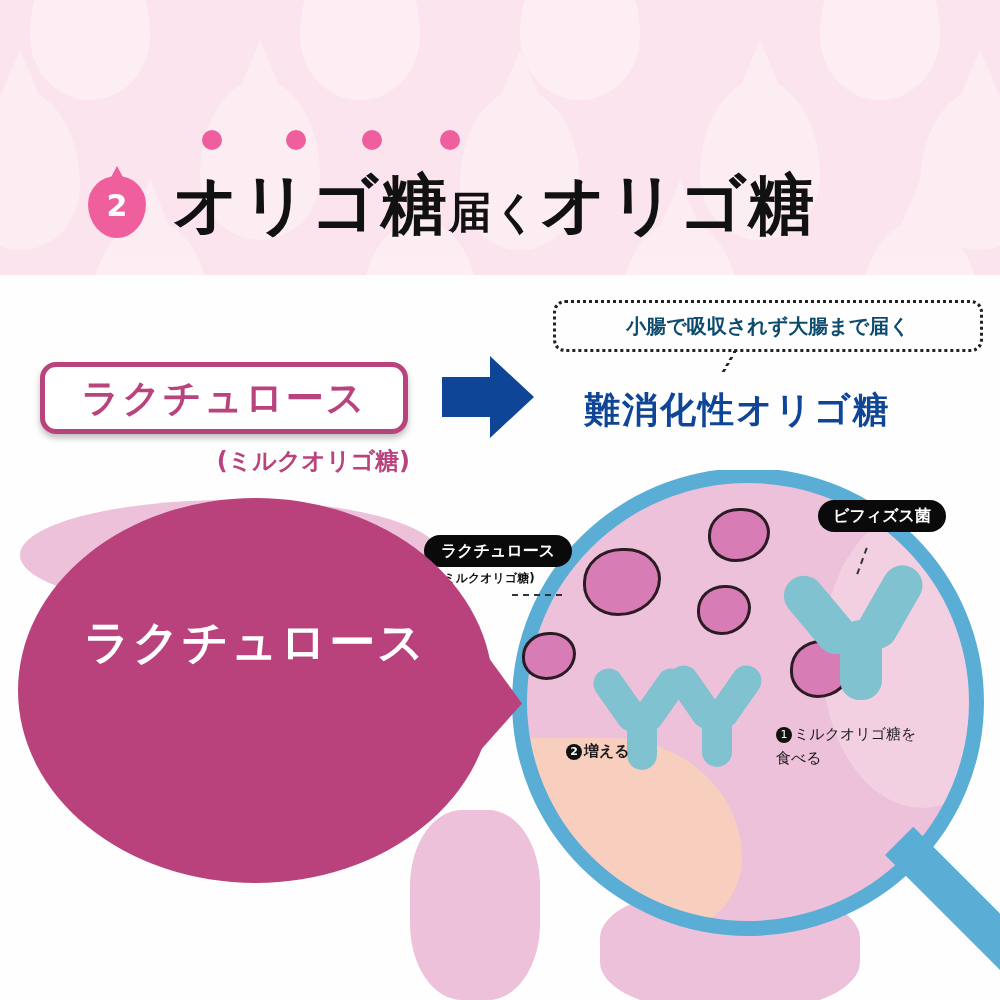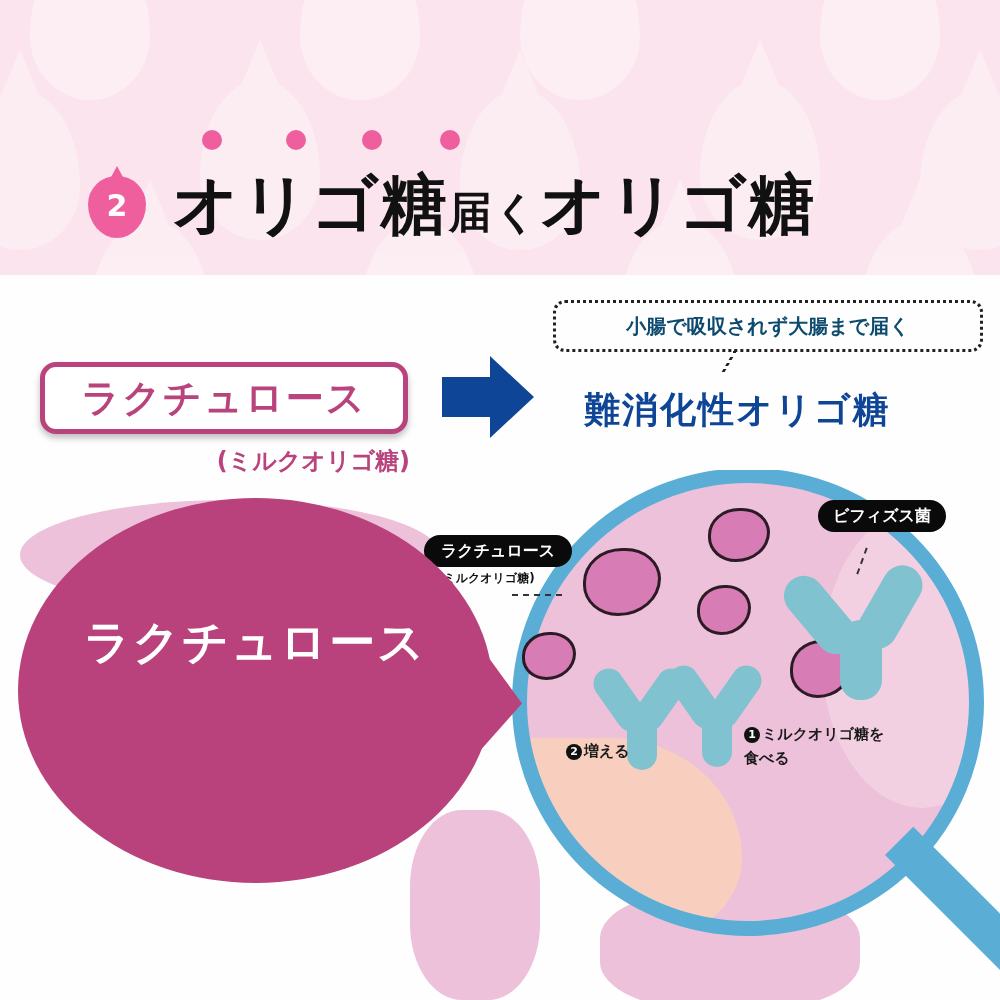--- a/index.html
+++ b/index.html
@@ -37,21 +37,21 @@
 
   .bubble { position: absolute; left: 18px; top: 498px; width: 475px; height: 385px; border-radius: 50%; background: #b9427c; }
   .bubble-tail { position: absolute; left: 470px; top: 632px; width: 52px; height: 130px; background: #b9427c; clip-path: polygon(0 0, 100% 55%, 0 100%); }
   .bubble-text { position: absolute; left: 40px; top: 612px; width: 430px; text-align: center; color: #fff; font-weight: bold; font-size: 46px; line-height: 60px; letter-spacing: 2px; }
 
   .tag { position: absolute; background: #0a0a0a; color: #fff; font-weight: bold; border-radius: 18px; display: flex; align-items: center; justify-content: center; }
   .tag-lac { left: 424px; top: 535px; width: 148px; height: 32px; font-size: 16px; }
   .tag-lac-sub { position: absolute; left: 438px; top: 570px; font-size: 12px; font-weight: bold; color: #111; }
   .tag-bifi { left: 818px; top: 500px; width: 128px; height: 32px; font-size: 16px; }
   .leader { position: absolute; border-top: 2px dashed #333; }
-  .label-eat { position: absolute; left: 744px; top: 722px; color: #1a1a1a; font-weight: bold; font-size: 15px; line-height: 24px; }
+  .label-eat { position: absolute; left: 776px; top: 722px; color: #1a1a1a; font-weight: normal; font-size: 15px; line-height: 24px; }
   .label-grow { position: absolute; left: 566px; top: 742px; color: #1a1a1a; font-weight: bold; font-size: 15px; }
   .circ-num { display: inline-block; width: 16px; height: 16px; border-radius: 50%; background: #111; color: #fff; font-size: 11px; text-align: center; line-height: 16px; margin-right: 2px; vertical-align: middle; }
 
   .blob { position: absolute; background: #d77cb4; border: 3px solid #2b1b24; border-radius: 50% 45% 55% 45%; }
   .ybac { position: absolute; }
   .ybac .arm { position: absolute; width: 30px; height: 70px; background: #80c2cf; border-radius: 15px; }
   .ybac .stem { position: absolute; width: 30px; height: 70px; background: #80c2cf; border-radius: 15px; }
 </style>
 </head>
 <body>

